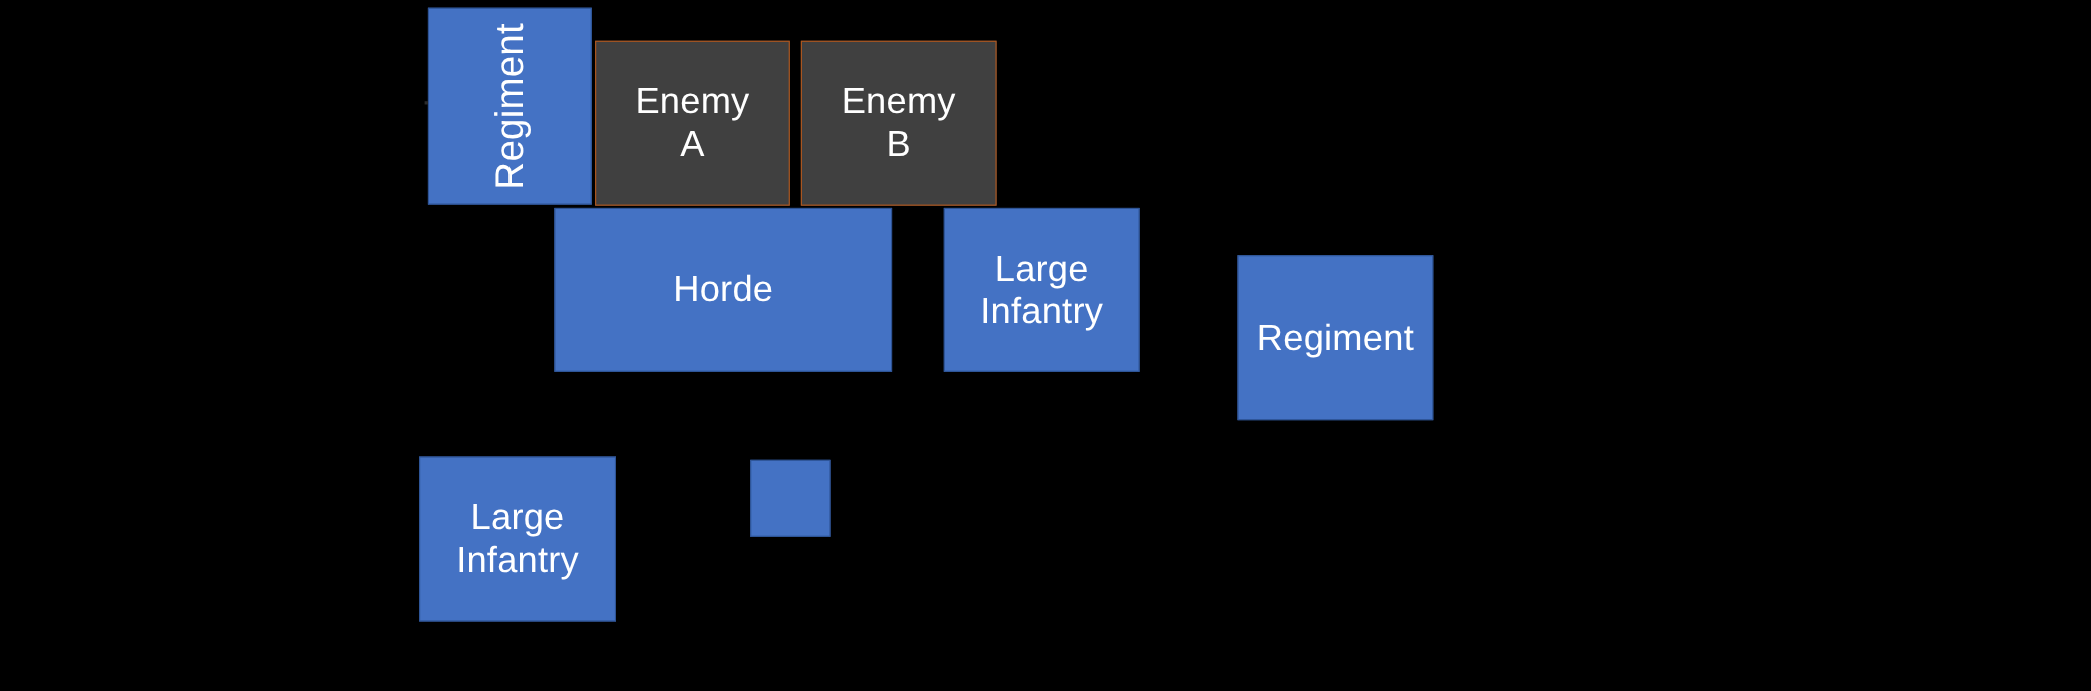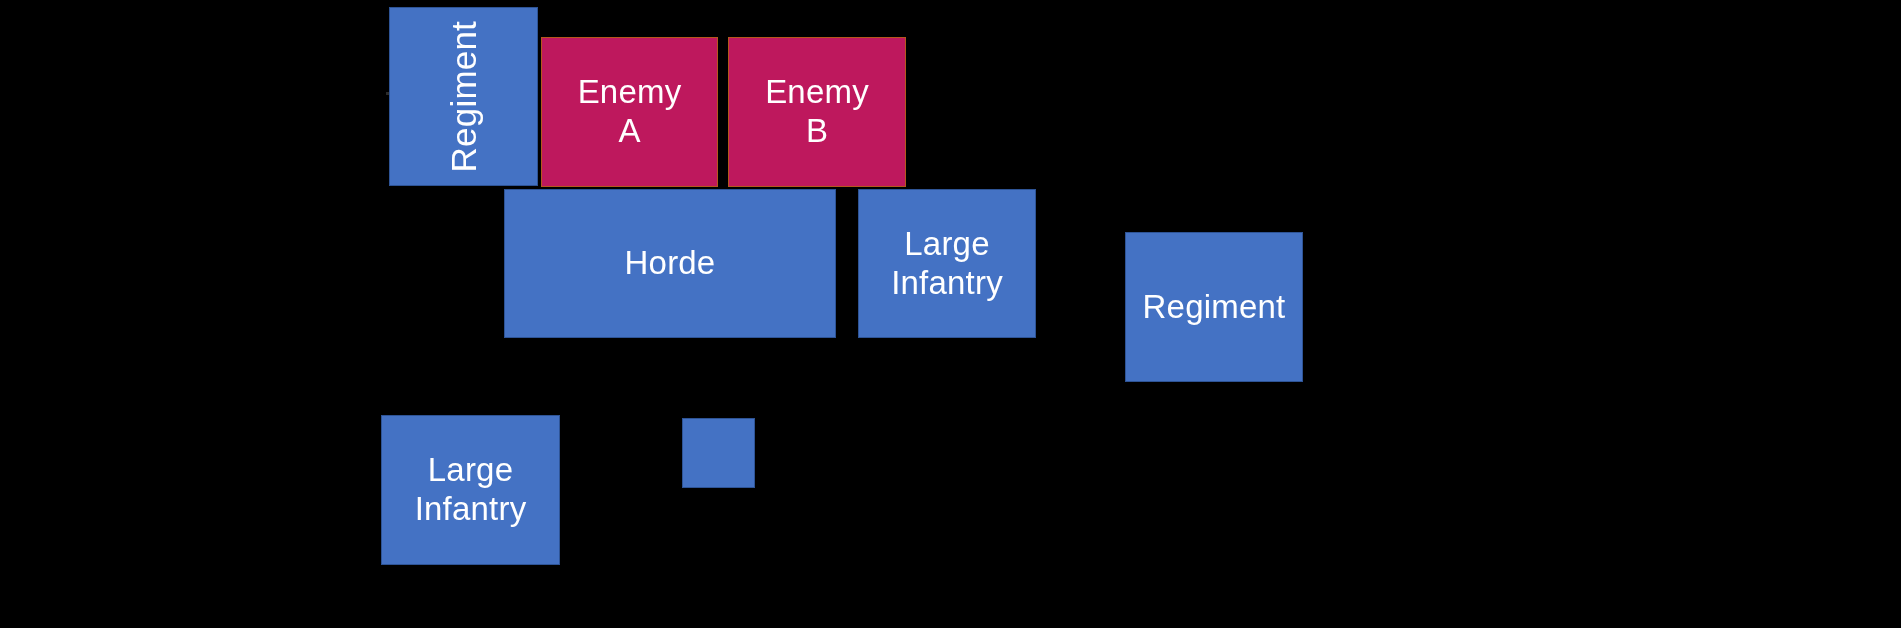--- a/index.html
+++ b/index.html
@@ -29,21 +29,21 @@
     line-height: 1.18;
     letter-spacing: 0.2px;
     white-space: pre-line;
     user-select: none;
   }
   .blue {
     background: #4472C4;
     border: 1px solid #2E5496;
   }
   .orange {
-    background: #be185d;
+    background: #404040;
     border: 1px solid #B5581C;
   }
   .vertical-label {
     writing-mode: vertical-rl;
     text-orientation: mixed;
     transform: rotate(180deg);
   }
   
   #blk-regiment-vertical {
     left: 389px;  top: 7px;
@@ -55,21 +55,21 @@
     width: 177px; height: 150px;
     font-size: 33px;
   }
   #blk-enemy-b {
     left: 728px;  top: 37px;
     width: 178px; height: 150px;
     font-size: 33px;
   }
   #blk-horde {
     left: 504px;  top: 189px;
-    width: 332px; height: 149px;
+    width: 307px; height: 149px;
     font-size: 33px;
   }
   #blk-large-infantry-top {
     left: 858px;  top: 189px;
     width: 178px; height: 149px;
     font-size: 33px;
   }
   #blk-regiment-right {
     left: 1125px; top: 232px;
     width: 178px; height: 150px;

